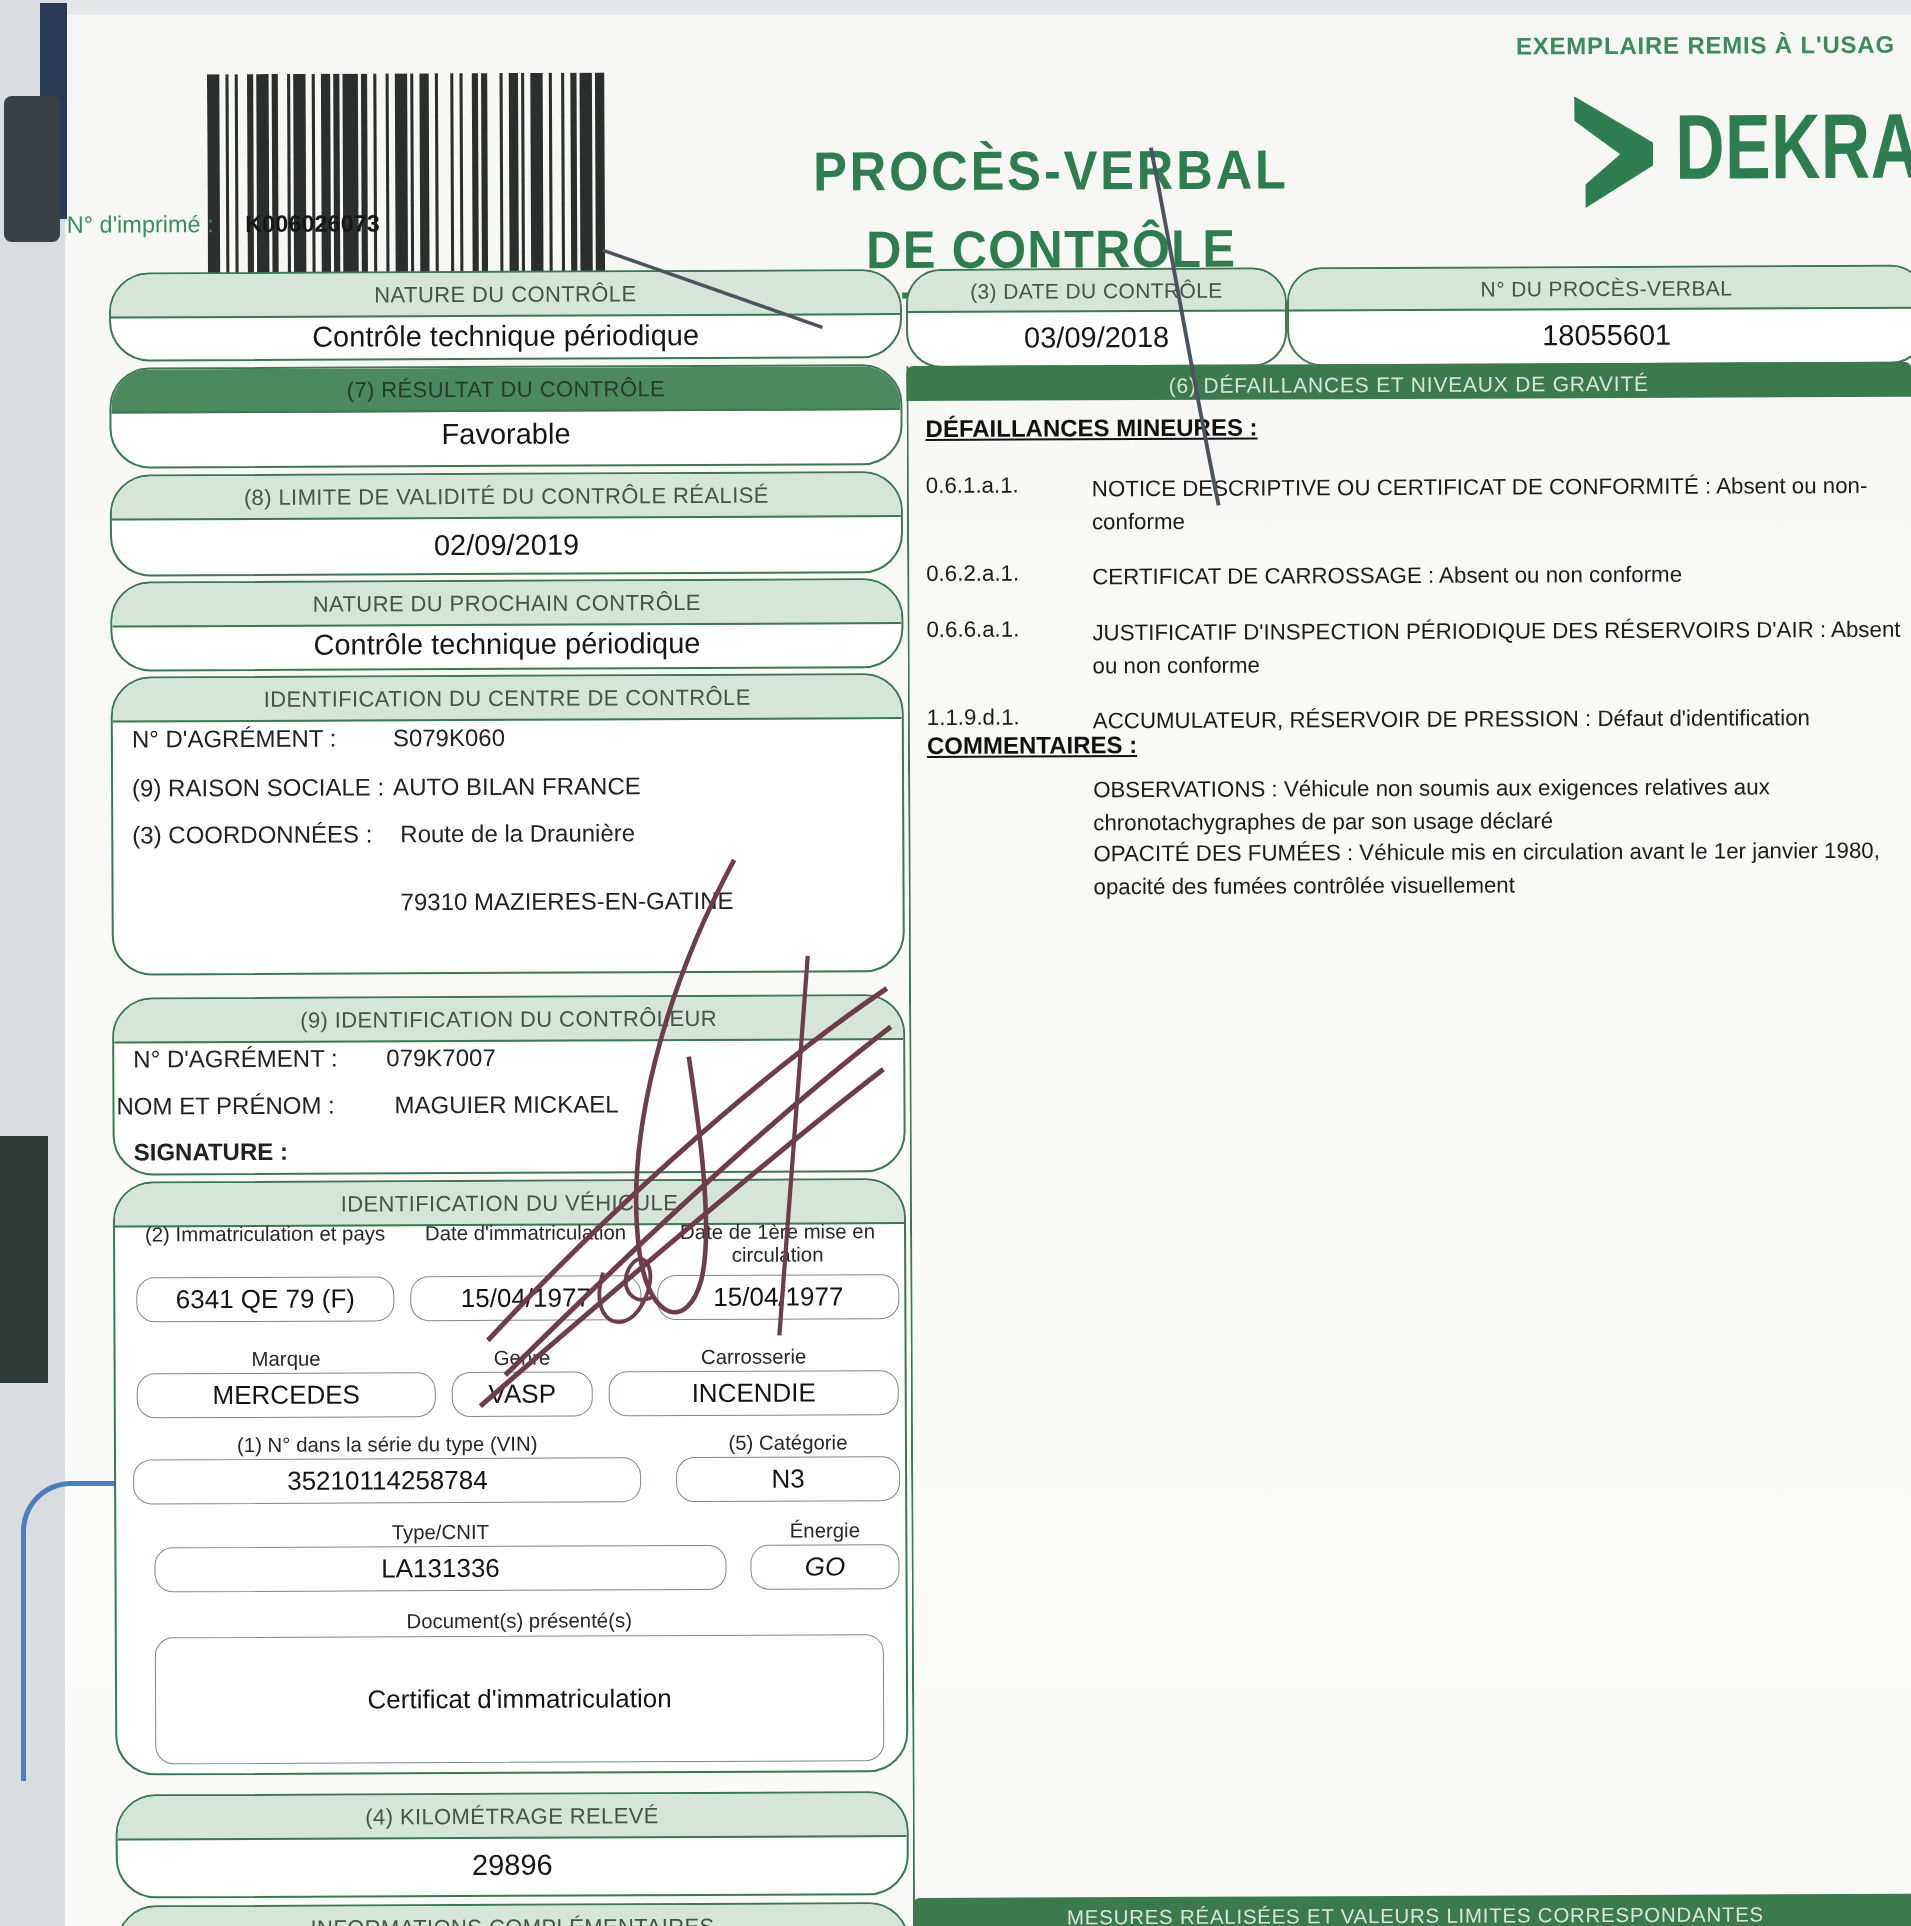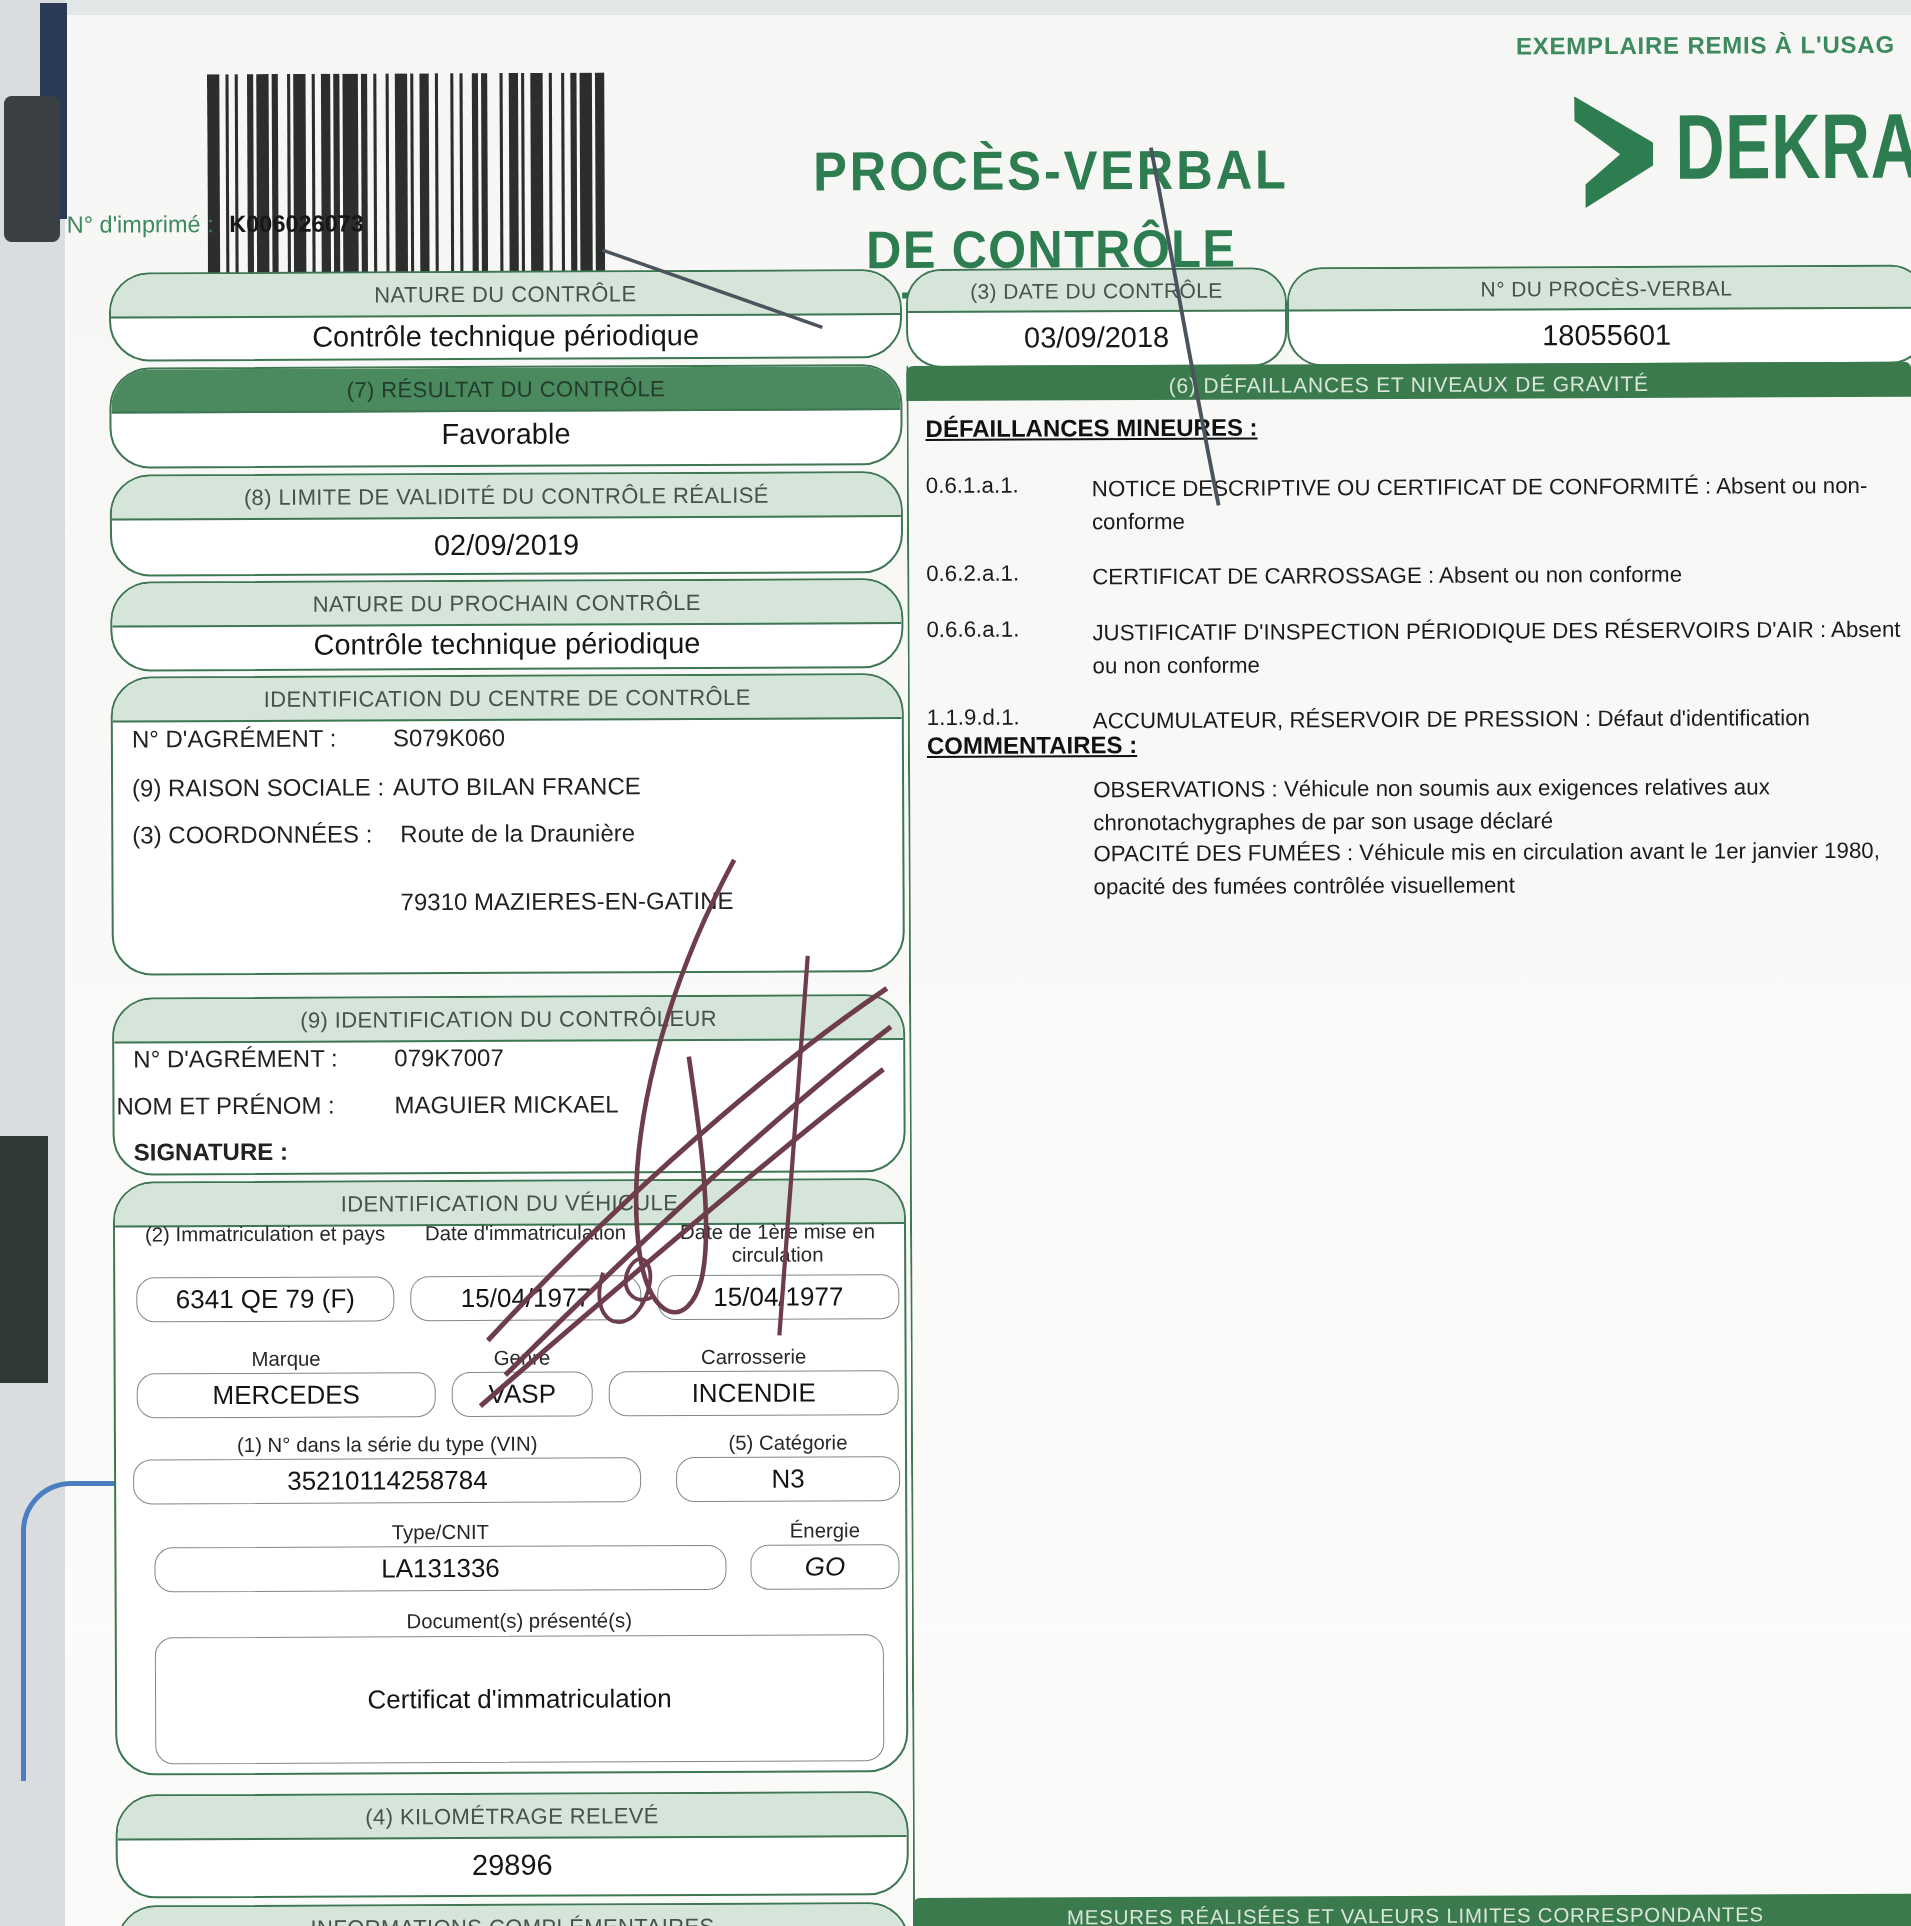--- a/index.html
+++ b/index.html
@@ -78,21 +78,21 @@
         <rect x="840" y="0" width="32" height="625" fill="#2b2e2c"></rect>
         <rect x="888" y="0" width="8" height="625" fill="#2b2e2c"></rect>
         <rect x="920" y="0" width="8" height="625" fill="#2b2e2c"></rect>
         <rect x="944" y="0" width="16" height="625" fill="#2b2e2c"></rect>
         <rect x="968" y="0" width="32" height="625" fill="#2b2e2c"></rect>
         <rect x="1008" y="0" width="24" height="625" fill="#2b2e2c"></rect>
       </svg>
 
     <div class="abs" style="left:67px;top:208px;font-size:23.5px;white-space:nowrap;">
       <span class="greenlab">N° d'imprimé :</span>
-      <span style="font-weight:bold;color:#171717;margin-left:9px;">K006026073</span>
+      <span style="font-weight:bold;color:#171717;margin-left:25px;">K006026073</span>
     </div>
 
     <div class="abs greenlab" style="left:1517px;top:35px;font-size:24px;font-weight:bold;letter-spacing:0.8px;white-space:nowrap;">EXEMPLAIRE REMIS À L'USAG</div>
 
     <div class="dk-arrow" style="left:1575px;top:99px;width:79px;height:112px;"></div>
     <div id="dk-text">DEKRA</div>
 
     <div id="title">
       <div class="t1">PROCÈS-VERBAL</div>
       <div class="t2">DE CONTRÔLE TECHNIQUE</div>
@@ -125,21 +125,21 @@
       <span class="lv" style="left:19px;top:96px;">(9) RAISON SOCIALE :</span>
       <span class="lv" style="left:280px;top:96px;">AUTO BILAN FRANCE</span>
       <span class="lv" style="left:19px;top:143px;">(3) COORDONNÉES :</span>
       <span class="lv" style="left:287px;top:143px;">Route de la Draunière</span>
       <span class="lv" style="left:287px;top:211px;">79310 MAZIERES-EN-GATINE</span>
     </div>
 
     <div class="sec" style="top:994px;height:178px;">
       <div class="hd">(9) IDENTIFICATION DU CONTRÔLEUR</div>
       <span class="lv" style="left:19px;top:46px;">N° D'AGRÉMENT :</span>
-      <span class="lv" style="left:280px;top:46px;">079K7007</span>
+      <span class="lv" style="left:272px;top:46px;">079K7007</span>
       <span class="lv" style="left:2px;top:93px;">NOM ET PRÉNOM :</span>
       <span class="lv" style="left:280px;top:93px;">MAGUIER MICKAEL</span>
       <span class="lv" style="left:19px;top:139px;font-weight:bold;">SIGNATURE :</span>
     </div>
 
     <div class="sec" style="top:1178px;height:594px;">
       <div class="hd">IDENTIFICATION DU VÉHICULE</div>
 
       <div class="flbl" style="left:21px;top:40px;width:258px;">(2) Immatriculation et pays</div>
       <div class="flbl" style="left:295px;top:40px;width:231px;">Date d'immatriculation</div>

